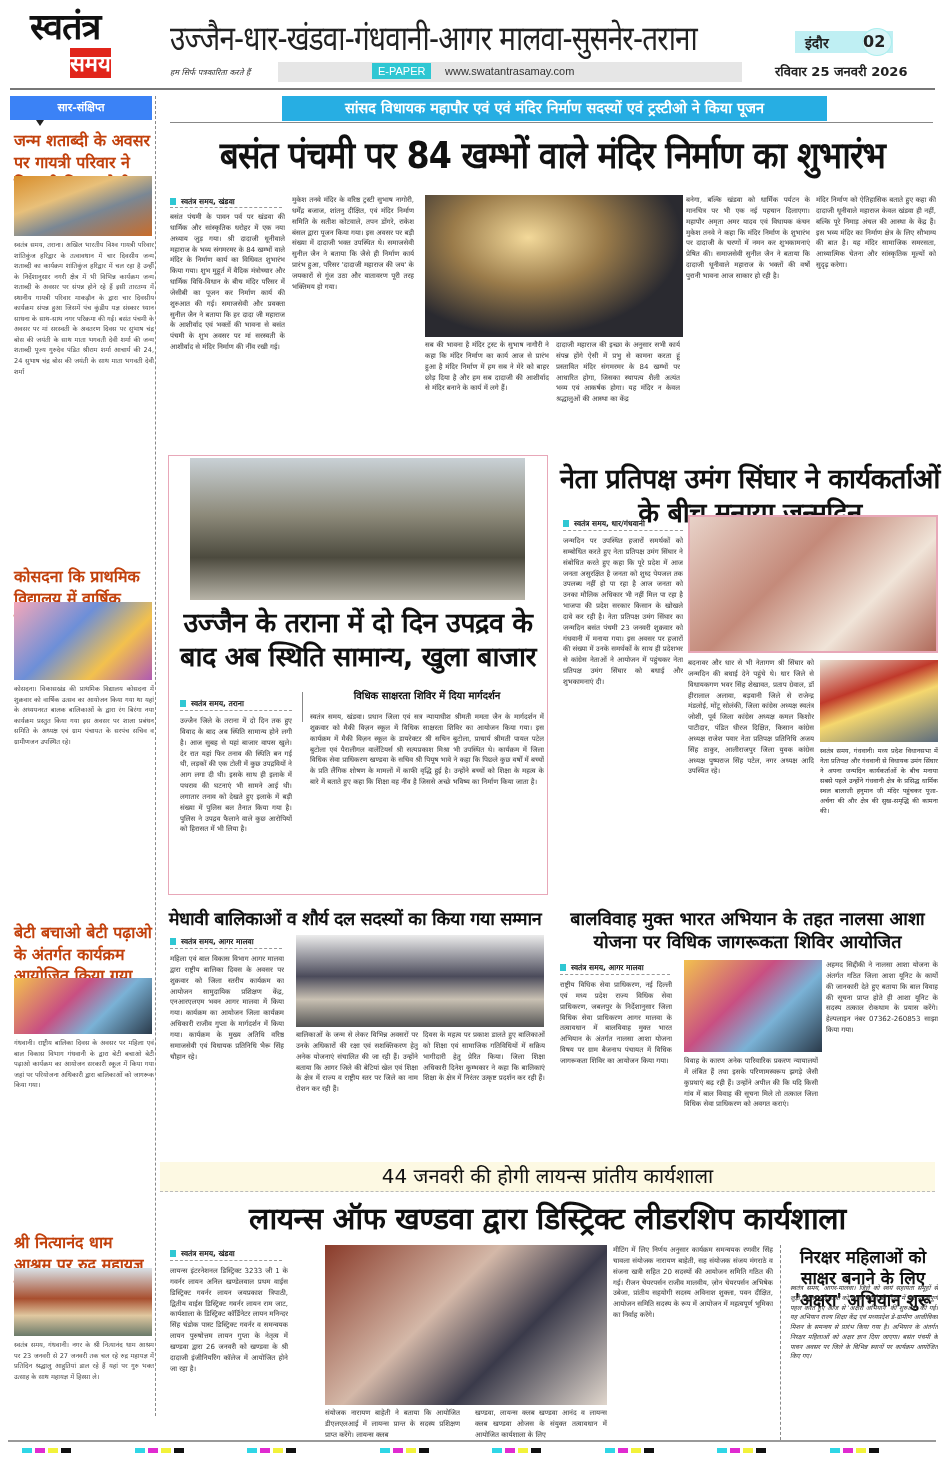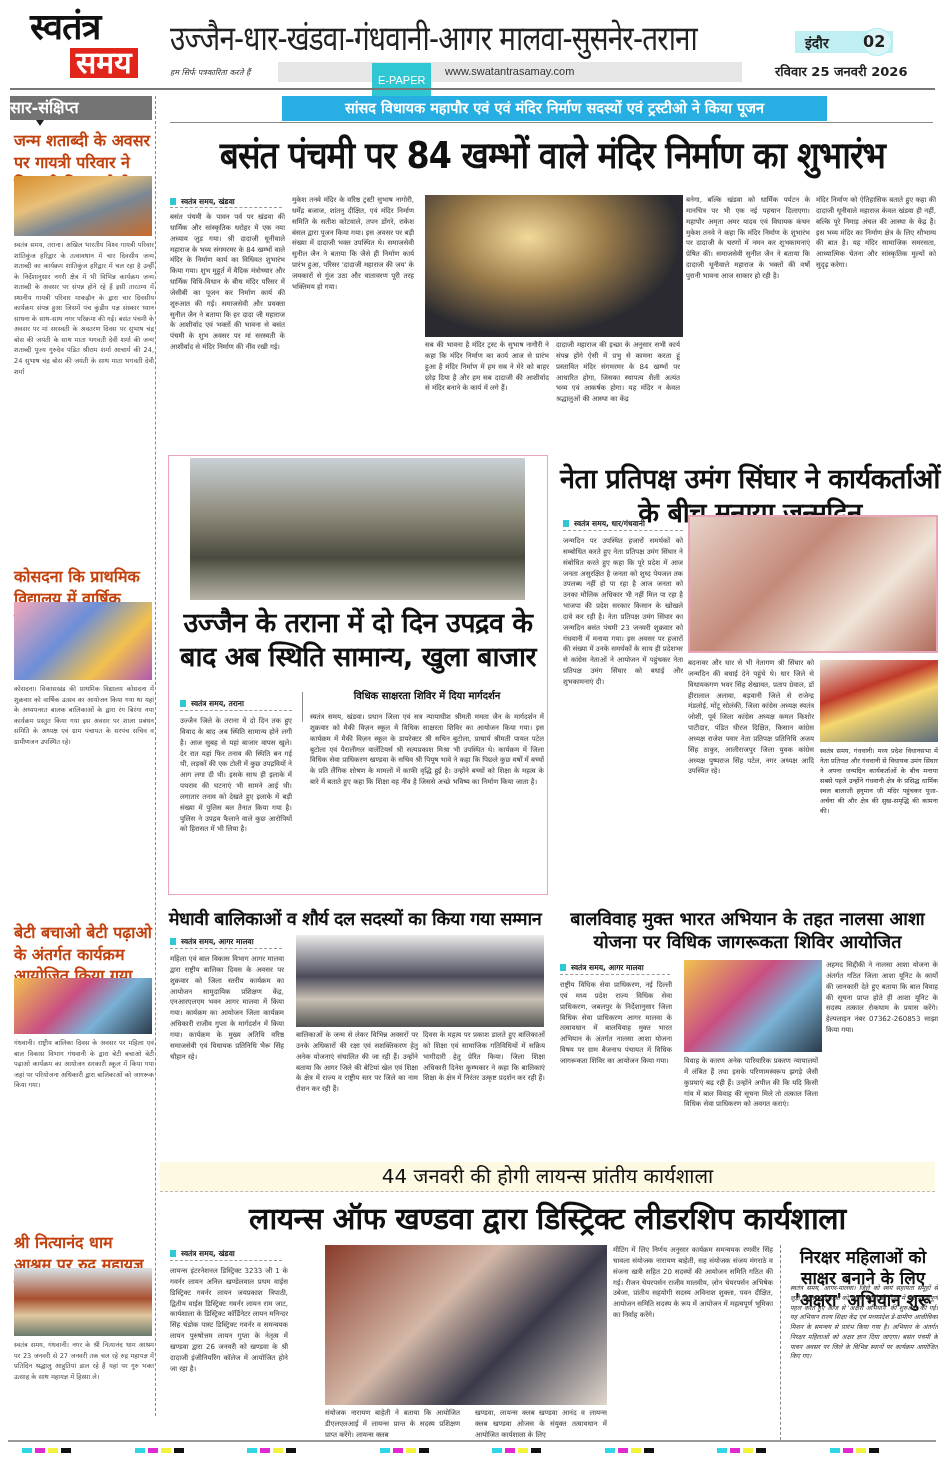--- a/index.html
+++ b/index.html
@@ -1,31 +1,31 @@
 <!DOCTYPE html>
 <html><head>
 <meta charset="utf-8">
 <style>
 *{box-sizing:border-box;margin:0;padding:0}
 body{width:945px;height:1468px;background:#fff;font-family:"DejaVu Sans",sans-serif;color:#222;position:relative;overflow:hidden}
 .abs{position:absolute}
 .logo-top{left:30px;top:8px;font-family:"DejaVu Serif",serif;font-size:36px;font-weight:bold;color:#111;letter-spacing:-1px;line-height:1}
-.logo-bot{left:70px;top:48px;background:#e1251b;color:#fff;font-family:"DejaVu Serif",serif;font-size:30px;font-weight:bold;padding:0 6px;line-height:30px}
+.logo-bot{left:70px;top:48px;background:#e1251b;color:#fff;font-family:"DejaVu Serif",serif;font-size:22px;font-weight:bold;padding:0 0;line-height:30px}
 .edition-title{left:170px;top:14px;font-size:34px;color:#222;letter-spacing:-1px;white-space:nowrap;transform:scaleX(.82);transform-origin:left}
 .tagline{left:170px;top:66px;font-size:8px;font-style:italic;color:#333}
 .epaper-bar{left:278px;top:62px;width:464px;height:20px;background:#e6e6e6}
-.epaper-badge{left:372px;top:63px;background:#2fc7d3;color:#fff;font-size:11px;padding:11px 6px;font-family:"Liberation Sans",sans-serif}
+.epaper-badge{left:372px;top:63px;background:#2fc7d3;color:#fff;font-size:11px;padding:2px 6px;font-family:"Liberation Sans",sans-serif}
 .site-url{left:445px;top:65px;font-size:11px;color:#333;font-family:"Liberation Sans",sans-serif}
 .city-badge{left:795px;top:31px;width:98px;height:22px;background:#bfeff3}
 .city{left:805px;top:33px;font-size:14px;font-weight:bold;color:#222}
 .page-no{left:862px;top:28px;width:30px;height:28px;border-radius:50%;background:#d9f5f7;border:1px solid #aee;font-size:16px;font-weight:bold;text-align:left;line-height:26px;color:#222}
 .date{left:775px;top:62px;font-size:13px;font-weight:bold;color:#222;white-space:nowrap}
 .rule{left:10px;top:88px;width:925px;height:2px;background:#777}
 .sidebar{left:8px;top:96px;width:148px;height:1320px;border-right:1px dashed #888}
-.sar-head{left:10px;top:96px;width:142px;height:24px;background:#737373;color:#fff;font-weight:bold;font-size:16px;line-height:24px}
+.sar-head{left:10px;top:96px;width:142px;height:24px;background:#3b82f6;color:#fff;font-weight:bold;font-size:11px;text-align:center;line-height:24px}
 .caret{left:36px;top:120px;width:0;height:0;border-left:4px solid transparent;border-right:4px solid transparent;border-top:6px solid #222}
 .sb-h{font-size:16px;font-weight:bold;color:#c2410c;line-height:1.35;left:14px;width:138px}
 .sb-body{font-size:6.6px;color:#444;line-height:1.6;left:14px;width:140px;text-align:justify}
 .photo{background:linear-gradient(135deg,#c9a66b,#8a6e4a 40%,#d9c7a6 70%,#6b5a44)}
 .ph-crowd{background:linear-gradient(160deg,#d98e2b,#e8c07a 35%,#7a8794 60%,#c96c2a)}
 .ph-night{background:radial-gradient(ellipse at 40% 30%,#f3d99a,#9a7b4a 35%,#2a2a30 70%)}
 .ph-police{background:linear-gradient(180deg,#c9d1d6,#8d8a7a 40%,#4c4a3e 70%,#b8b4a8)}
 .ph-celeb{background:linear-gradient(135deg,#e8d2c8,#c48a7a 40%,#f0e4d8 70%,#b06a5a)}
 .ph-idol{background:linear-gradient(160deg,#e9e1d2,#c0392b 35%,#f5d76e 55%,#5d6d7e)}
 .ph-school{background:linear-gradient(135deg,#f4a7b9,#6d8fd8 40%,#f3c14d 70%,#b05ab3)}

